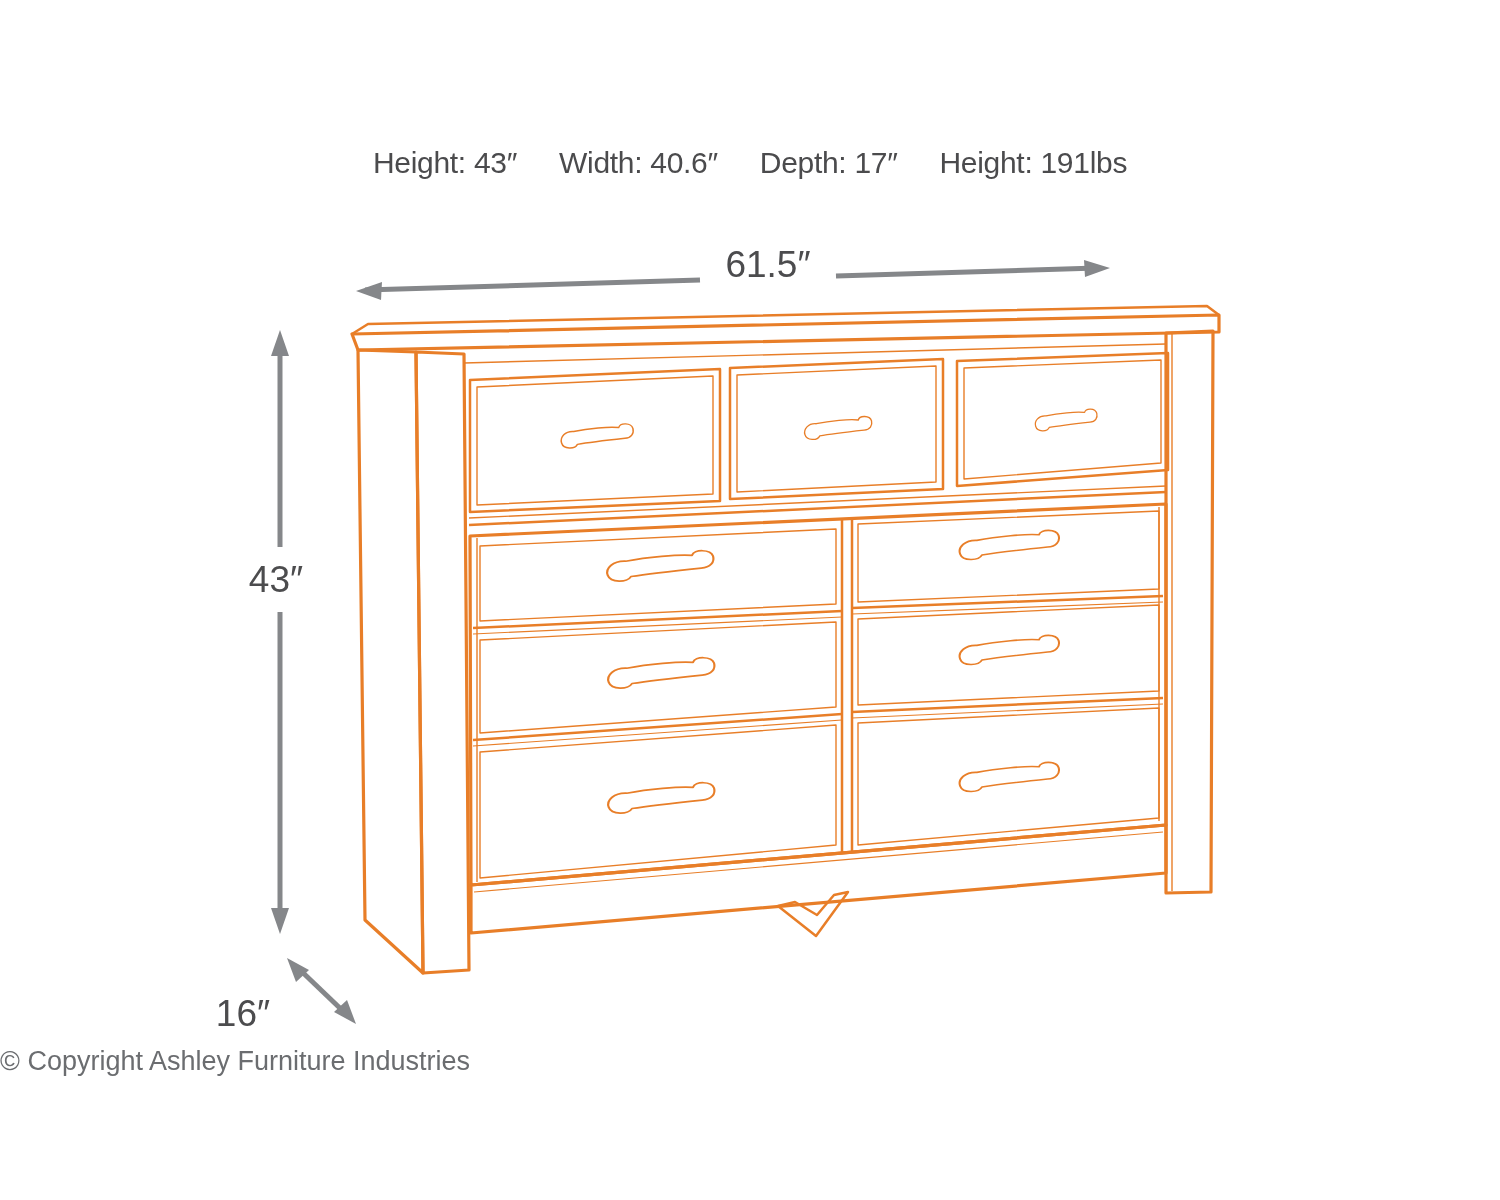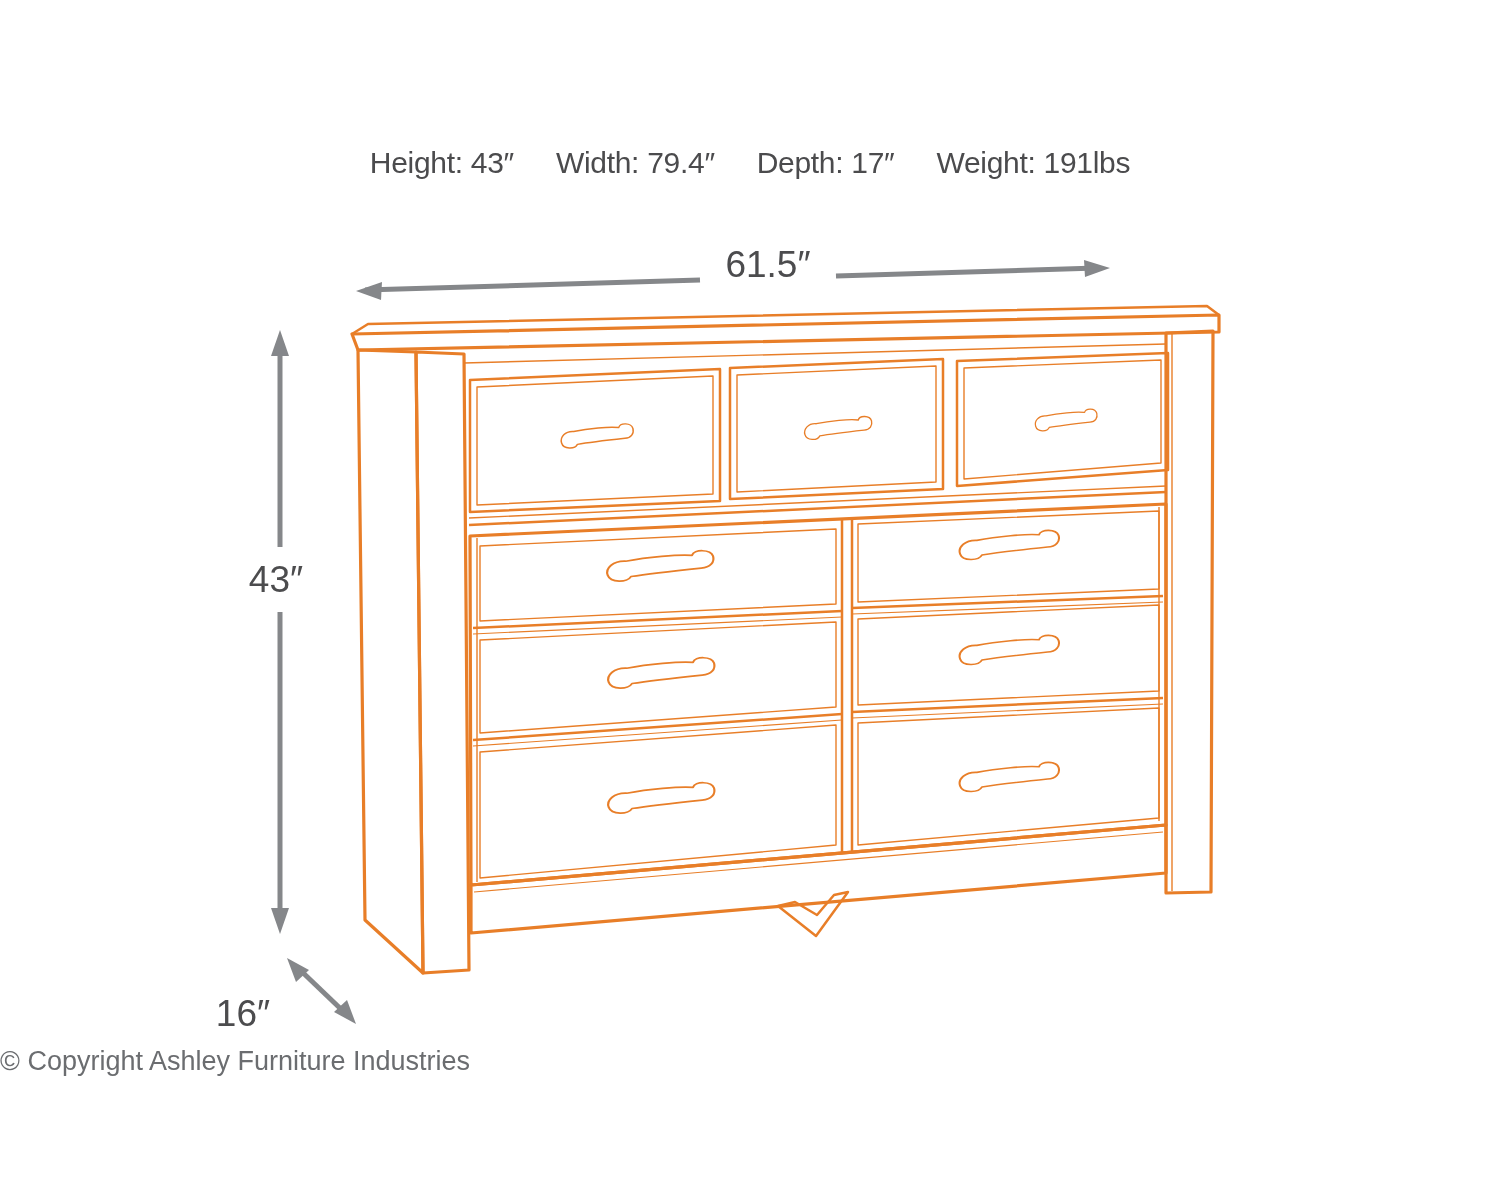--- a/index.html
+++ b/index.html
@@ -17,23 +17,23 @@
   .arrow-shaft{stroke:#85878a;stroke-width:5;fill:none;}
   .arrow-head{fill:#85878a;stroke:none;}
 </style>
 </head>
 <body>
 
 <div class="stage">
 
   <div class="spec-header">
     <span>Height: 43″</span>
-    <span>Width: 79.4″</span>
+    <span>Width: 40.6″</span>
     <span>Depth: 17″</span>
-    <span>Weight: 191lbs</span>
+    <span>Height: 191lbs</span>
   </div>
 
   <svg width="1500" height="1200" viewBox="0 0 1500 1200">
     <defs>
       <path id="handleShape" d="M -22,-5.5 C -8,-8 12,-9 21,-7.5 C 22.5,-12.5 33,-12 34.5,-6 C 35.5,-1 32.5,3.5 26.5,3.5 C 12,4.5 -8,6 -19,7.5 C -21.5,12.5 -32.5,12 -34,5.5 C -35.5,-0.5 -30,-6.5 -22,-5.5 Z"></path>
     </defs>
 
     <g>
 
       <g>

